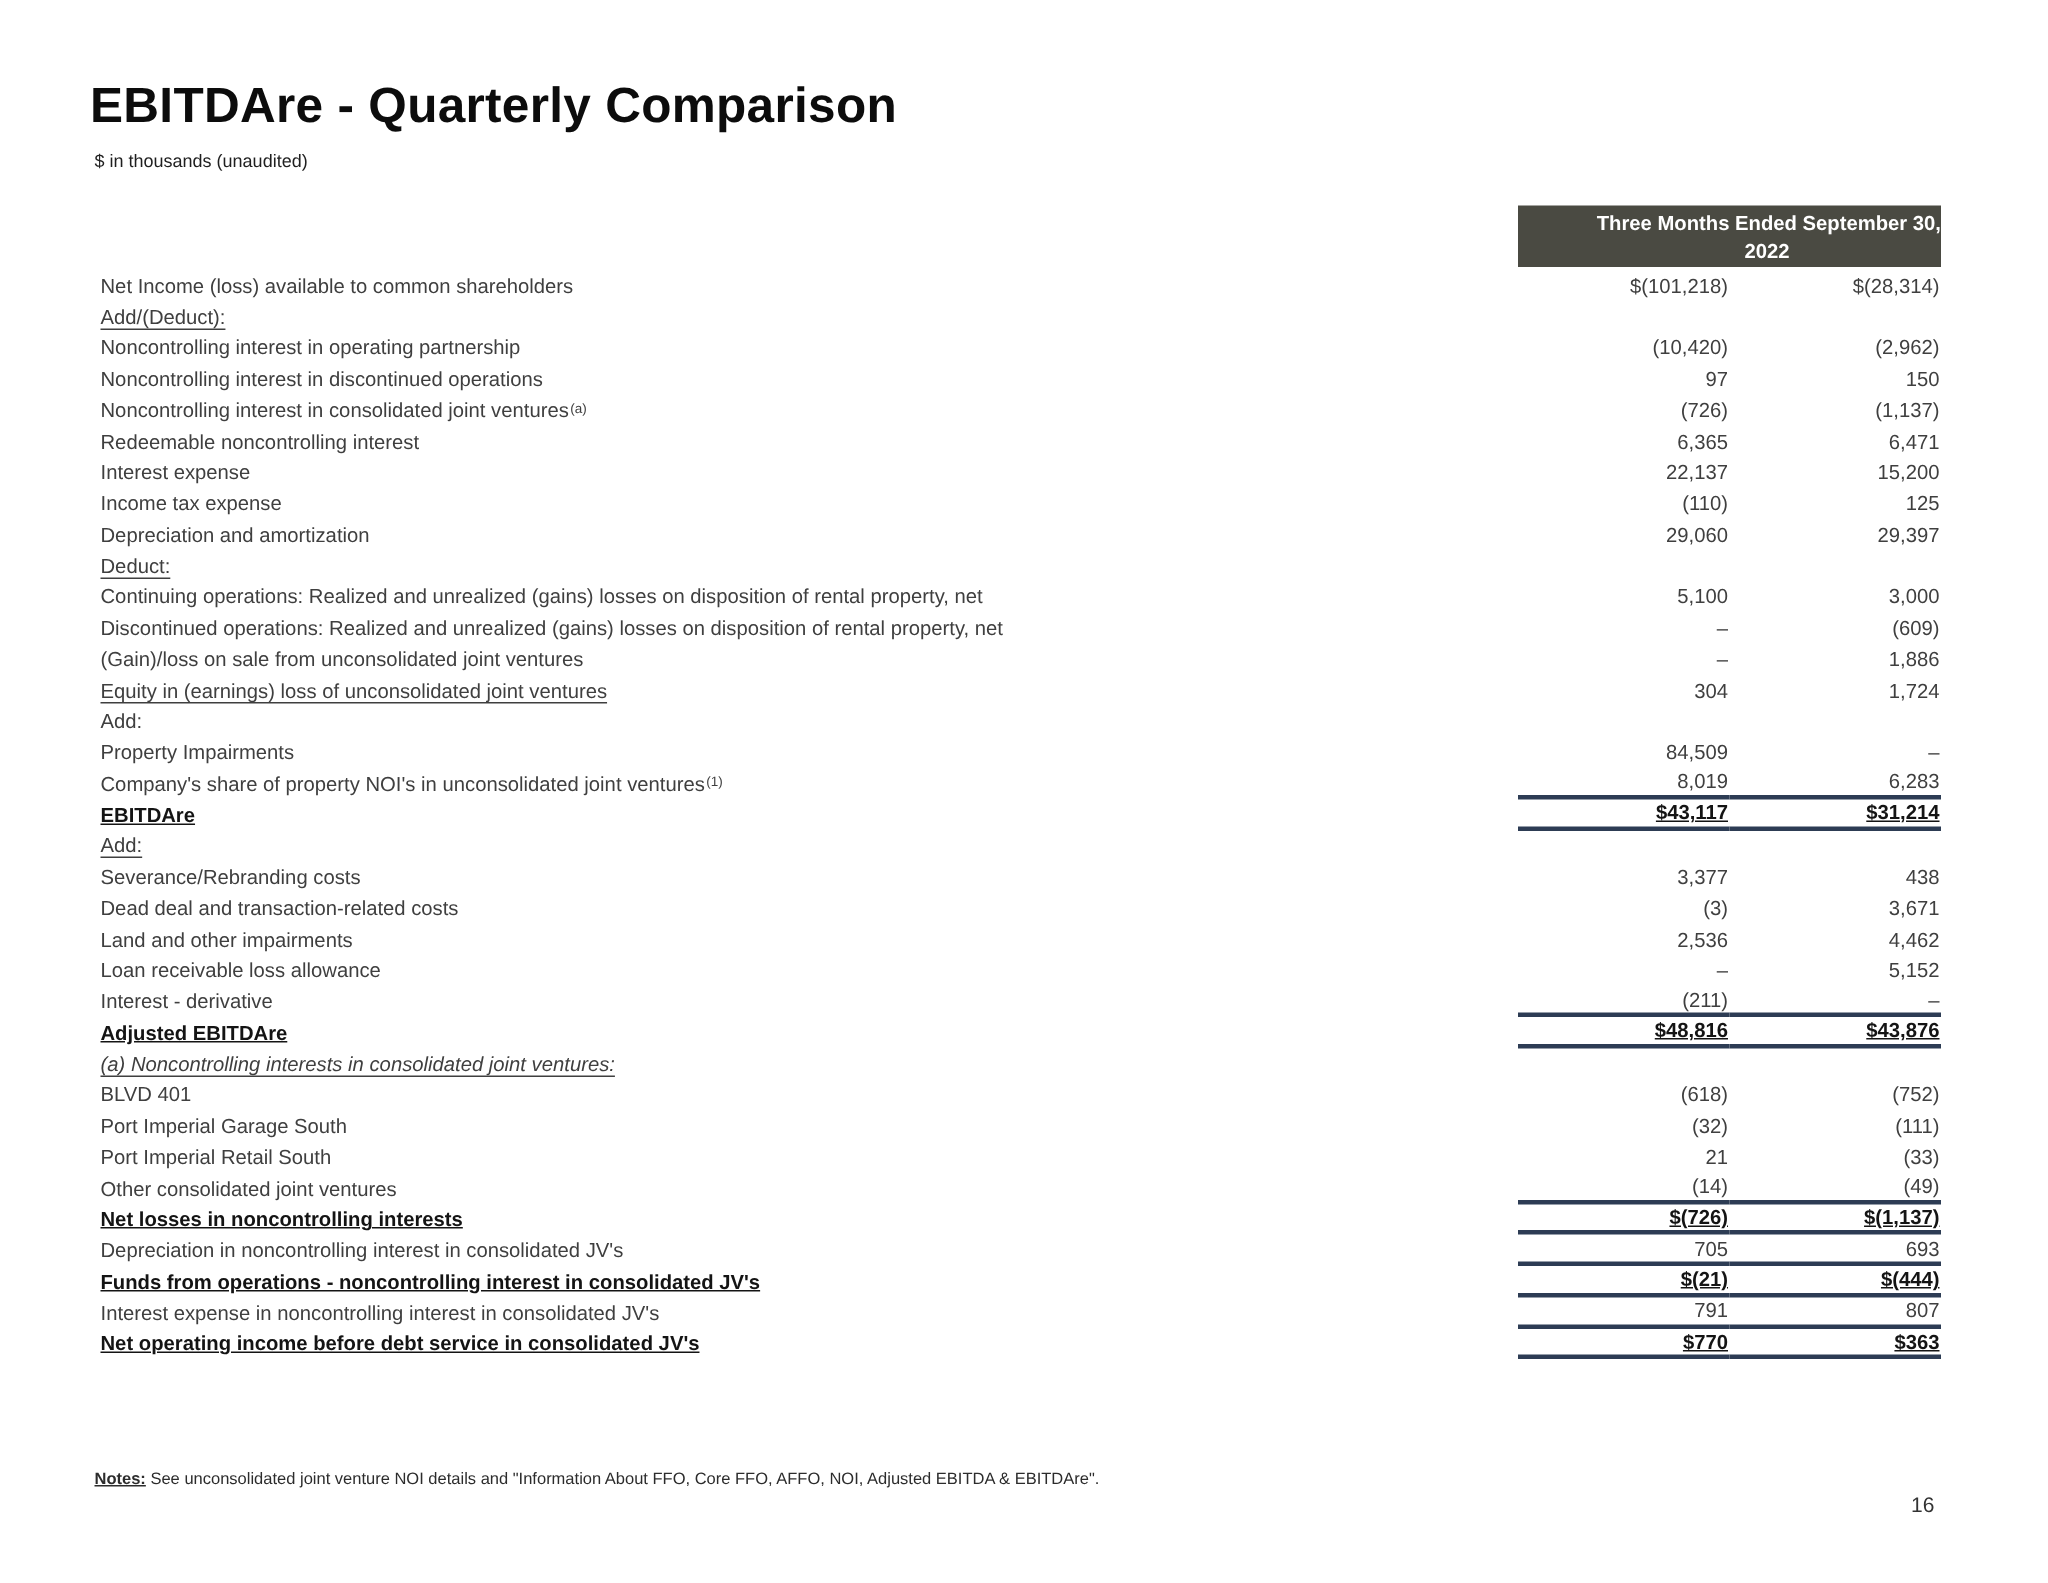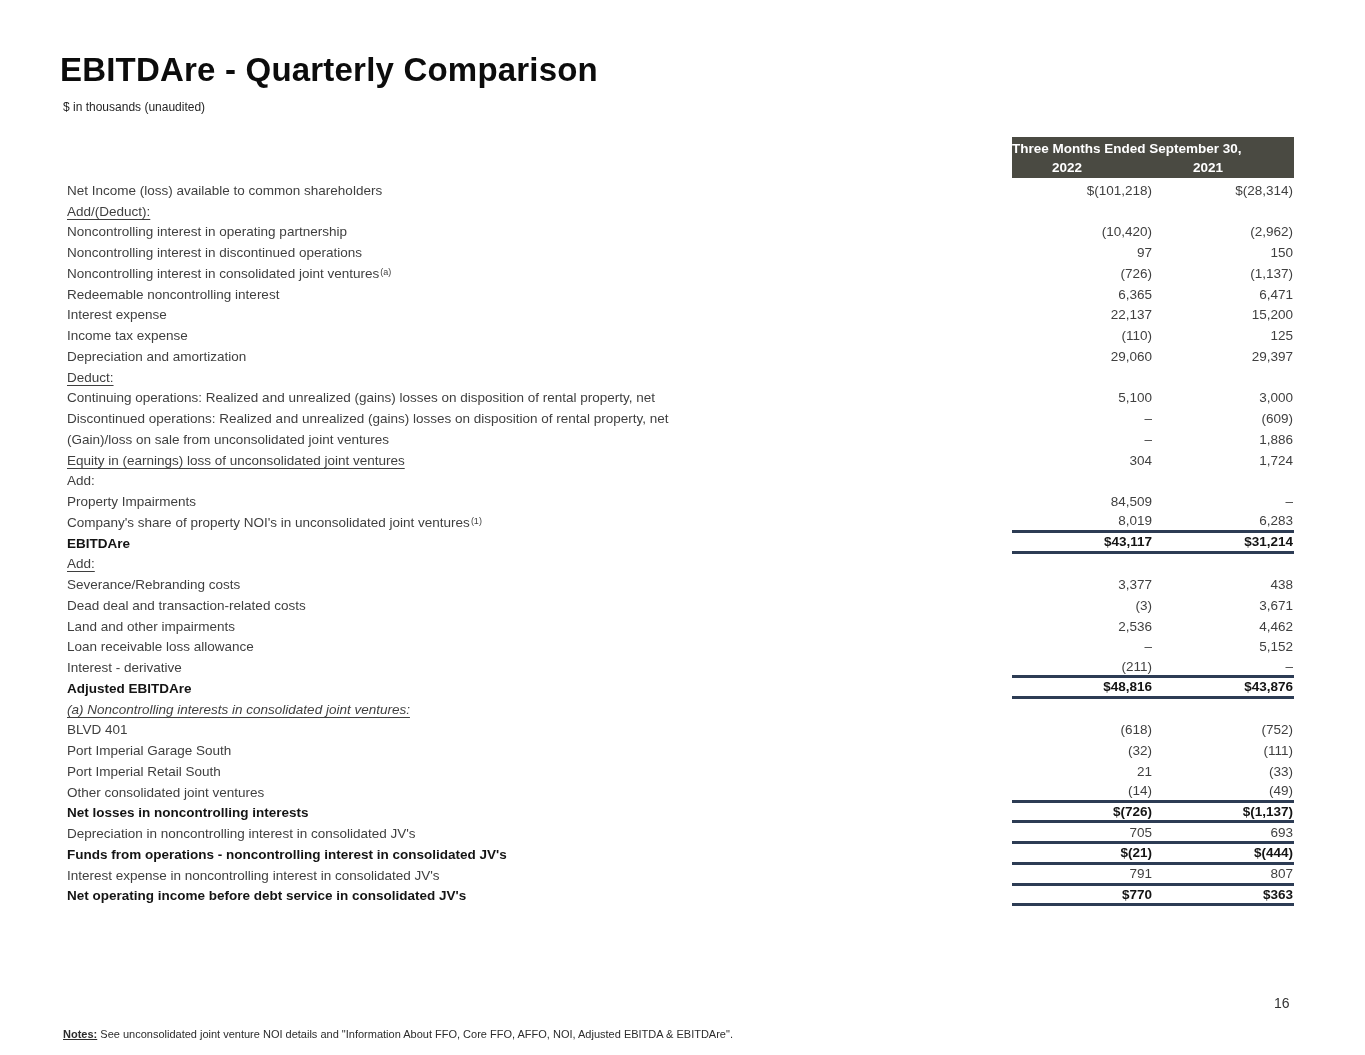--- a/index.html
+++ b/index.html
@@ -15,42 +15,42 @@
     position:absolute;left:60px;top:50px;margin:0;
     font-size:33px;line-height:40px;font-weight:800;color:#0c0c0c;letter-spacing:.2px;
     white-space:nowrap;
   }
   .subtitle{
     position:absolute;left:63px;top:100px;font-size:12px;color:#1f1f1f;white-space:nowrap;
   }
   .table{position:absolute;left:67px;top:137px;width:1227px;}
   .thead{
     position:absolute;left:945px;top:0;width:282px;height:41px;
-    background:var(--header-bg);color:#ffffff;font-weight:700;font-size:13.5px;text-align:left;
+    background:var(--header-bg);color:#ffffff;font-weight:700;font-size:13.5px;text-align:right;
   }
   .thead-period{line-height:21px;padding-top:1px;white-space:nowrap;}
   .thead-cols{display:grid;grid-template-columns:141px 141px;line-height:18px;padding-left:40px;}
   .tbody{position:absolute;left:0;top:43px;width:1227px;}
   .row{
     display:grid;grid-template-columns:945px 141px 141px;
     height:20.75px;font-size:13.5px;
   }
   .cell-label{
     white-space:nowrap;display:flex;align-items:center;height:100%;
   }
   .cell-v{
     text-align:right;height:100%;display:flex;align-items:center;justify-content:flex-end;
     box-sizing:border-box;padding-right:1px;white-space:nowrap;
   }
   .row.rule .cell-v{border-bottom:3px solid var(--rule);}
-  .row.bold{font-weight:700;color:#141414;}
+  .row.bold{font-weight:700;color:#141414;text-decoration:underline;}
   .row.italic .cell-label{font-style:italic;align-items:center;}
   .u{text-decoration:underline;text-underline-offset:3px;}
   sup{font-size:9px;line-height:0;margin-left:1px;position:relative;top:-1px;}
-  .notes{position:absolute;left:63px;top:980px;font-size:11px;color:#2c2c2c;white-space:nowrap;margin-top:48px;}
+  .notes{position:absolute;left:63px;top:980px;font-size:11px;color:#2c2c2c;white-space:nowrap;}
   .notes-label{font-weight:700;text-decoration:underline;}
   .pagenum{position:absolute;left:1274px;top:995px;width:30px;text-align:left;font-size:14px;color:#333333;}
 </style>
 </head>
 <body>
 
 <div class="sheet">
   <h1 class="title">EBITDAre - Quarterly Comparison</h1>
   <div class="subtitle">$ in thousands (unaudited)</div>
 

